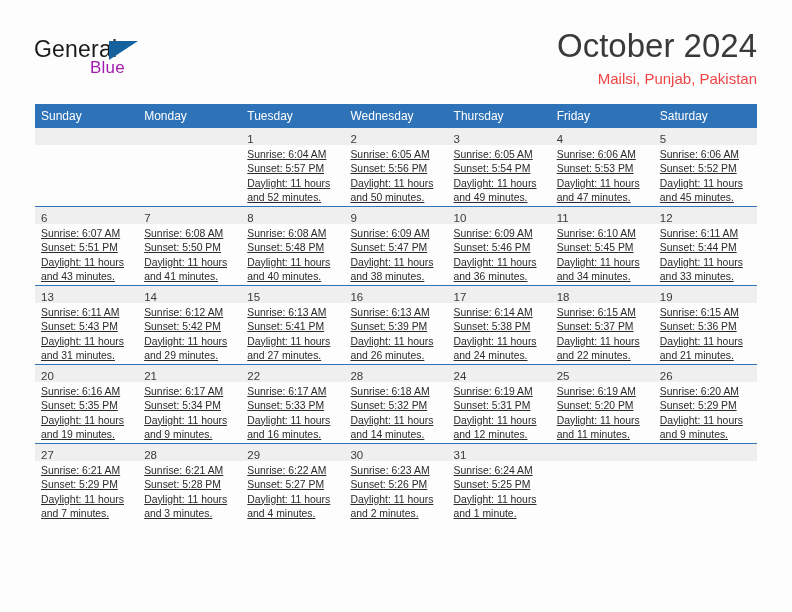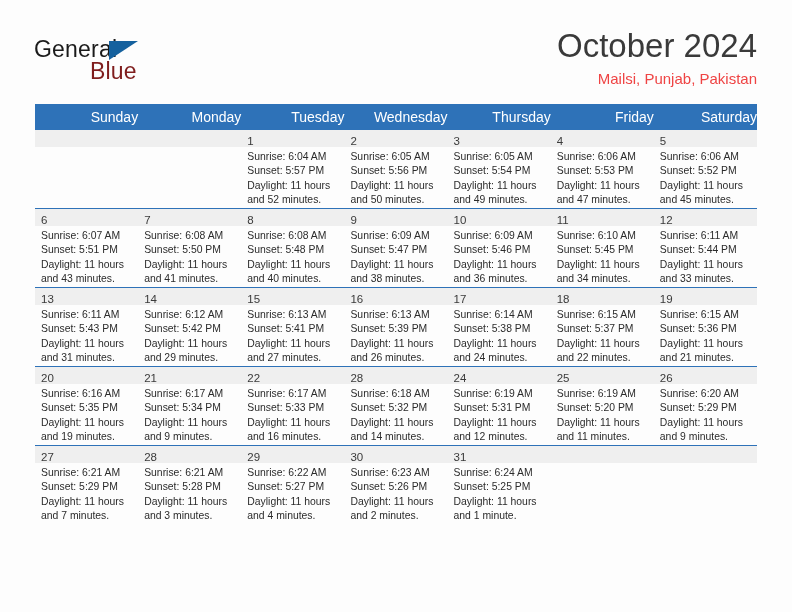--- a/index.html
+++ b/index.html
@@ -46,23 +46,23 @@
     top: 0;
     font-size: 23px;
     letter-spacing: 0.2px;
     color: #1a1a1a;
     font-family: "Liberation Sans", sans-serif;
   }
   .brand-blue {
     position: absolute;
     left: 56px;
     top: 22px;
-    font-size: 23px;
+    font-size: 17px;
     letter-spacing: 0.2px;
-    color: #7f1d1d;
+    color: #a21caf;
     font-family: "Liberation Sans", sans-serif;
     text-align: center;
   }
   .brand-tri {
     position: absolute;
     left: 75px;
     top: 5px;
     width: 0;
     height: 0;
     border-left: 29px solid #15619e;
@@ -97,23 +97,23 @@
     left: 35px;
     top: 104px;
     width: 722px;
     border-collapse: collapse;
     table-layout: fixed;
   }
 
   .calendar th {
     background: #2e72b8;
     color: #ffffff;
-    font-size: 14px;
+    font-size: 12px;
     font-weight: normal;
-    text-align: right;
+    text-align: left;
     padding: 5px 0 5px 6px;
     height: 12px;
     border: none;
   }
 
   .calendar td {
     width: 103.14px;
     height: 78px;
     vertical-align: top;
     padding: 0;
@@ -137,20 +137,21 @@
     box-sizing: border-box;
   }
   .daynum {
     font-size: 11.5px;
     color: #3a3a3a;
     line-height: 15px;
   }
 
   .cell-body {
     padding: 3px 4px 0 6px;
+    text-decoration: underline;
   }
   .cell-body .line {
     font-size: 10.4px;
     line-height: 14.3px;
     color: #2b2b2b;
     white-space: nowrap;
   }
 
   td.empty .cell-body { visibility: hidden; }
 </style>

